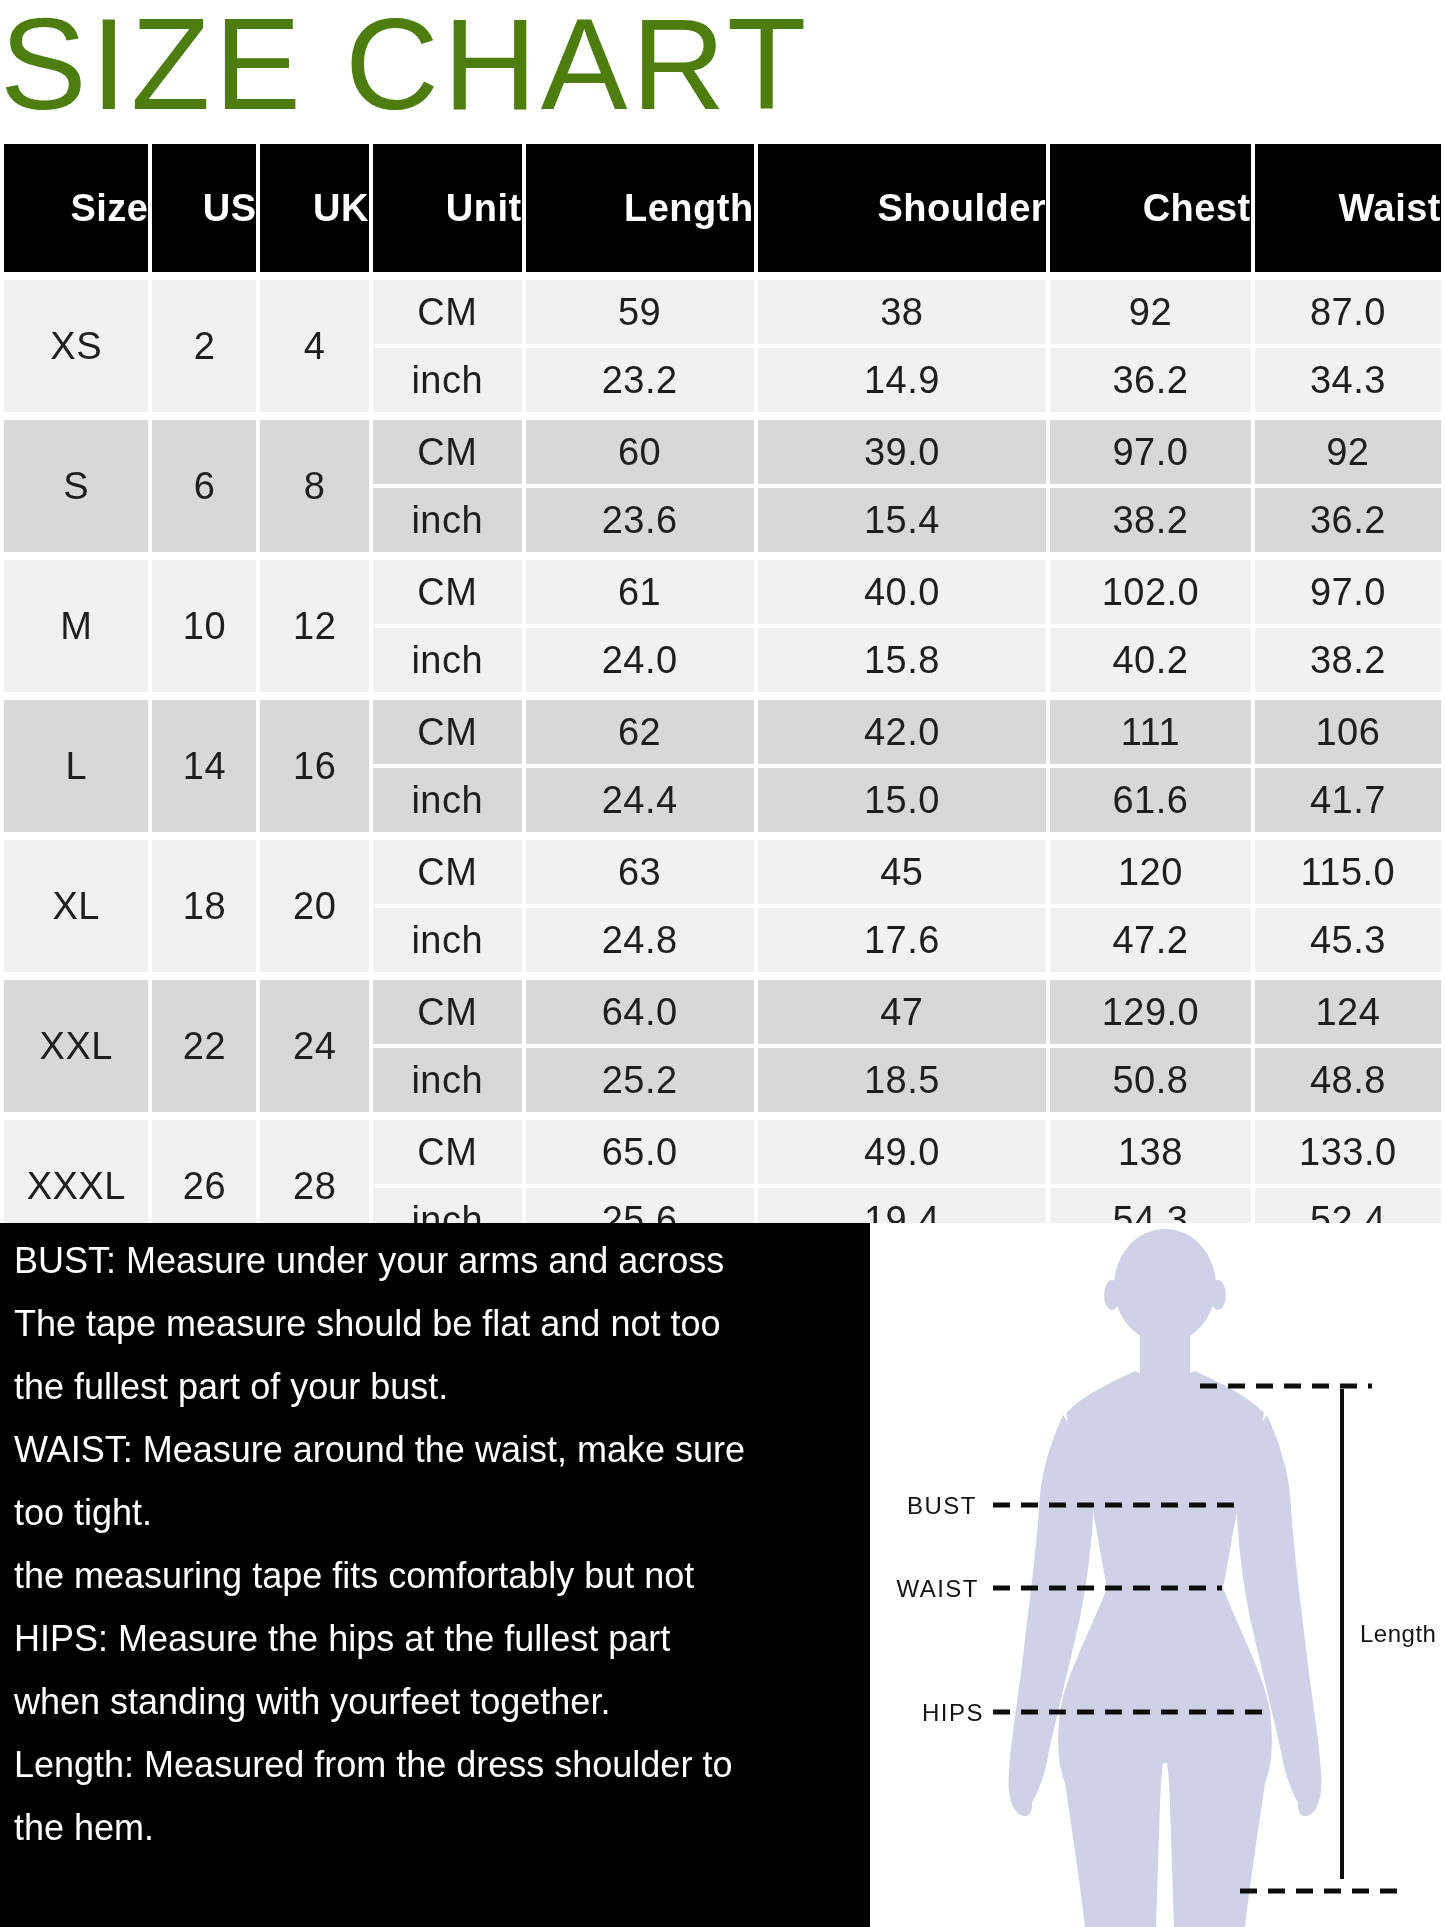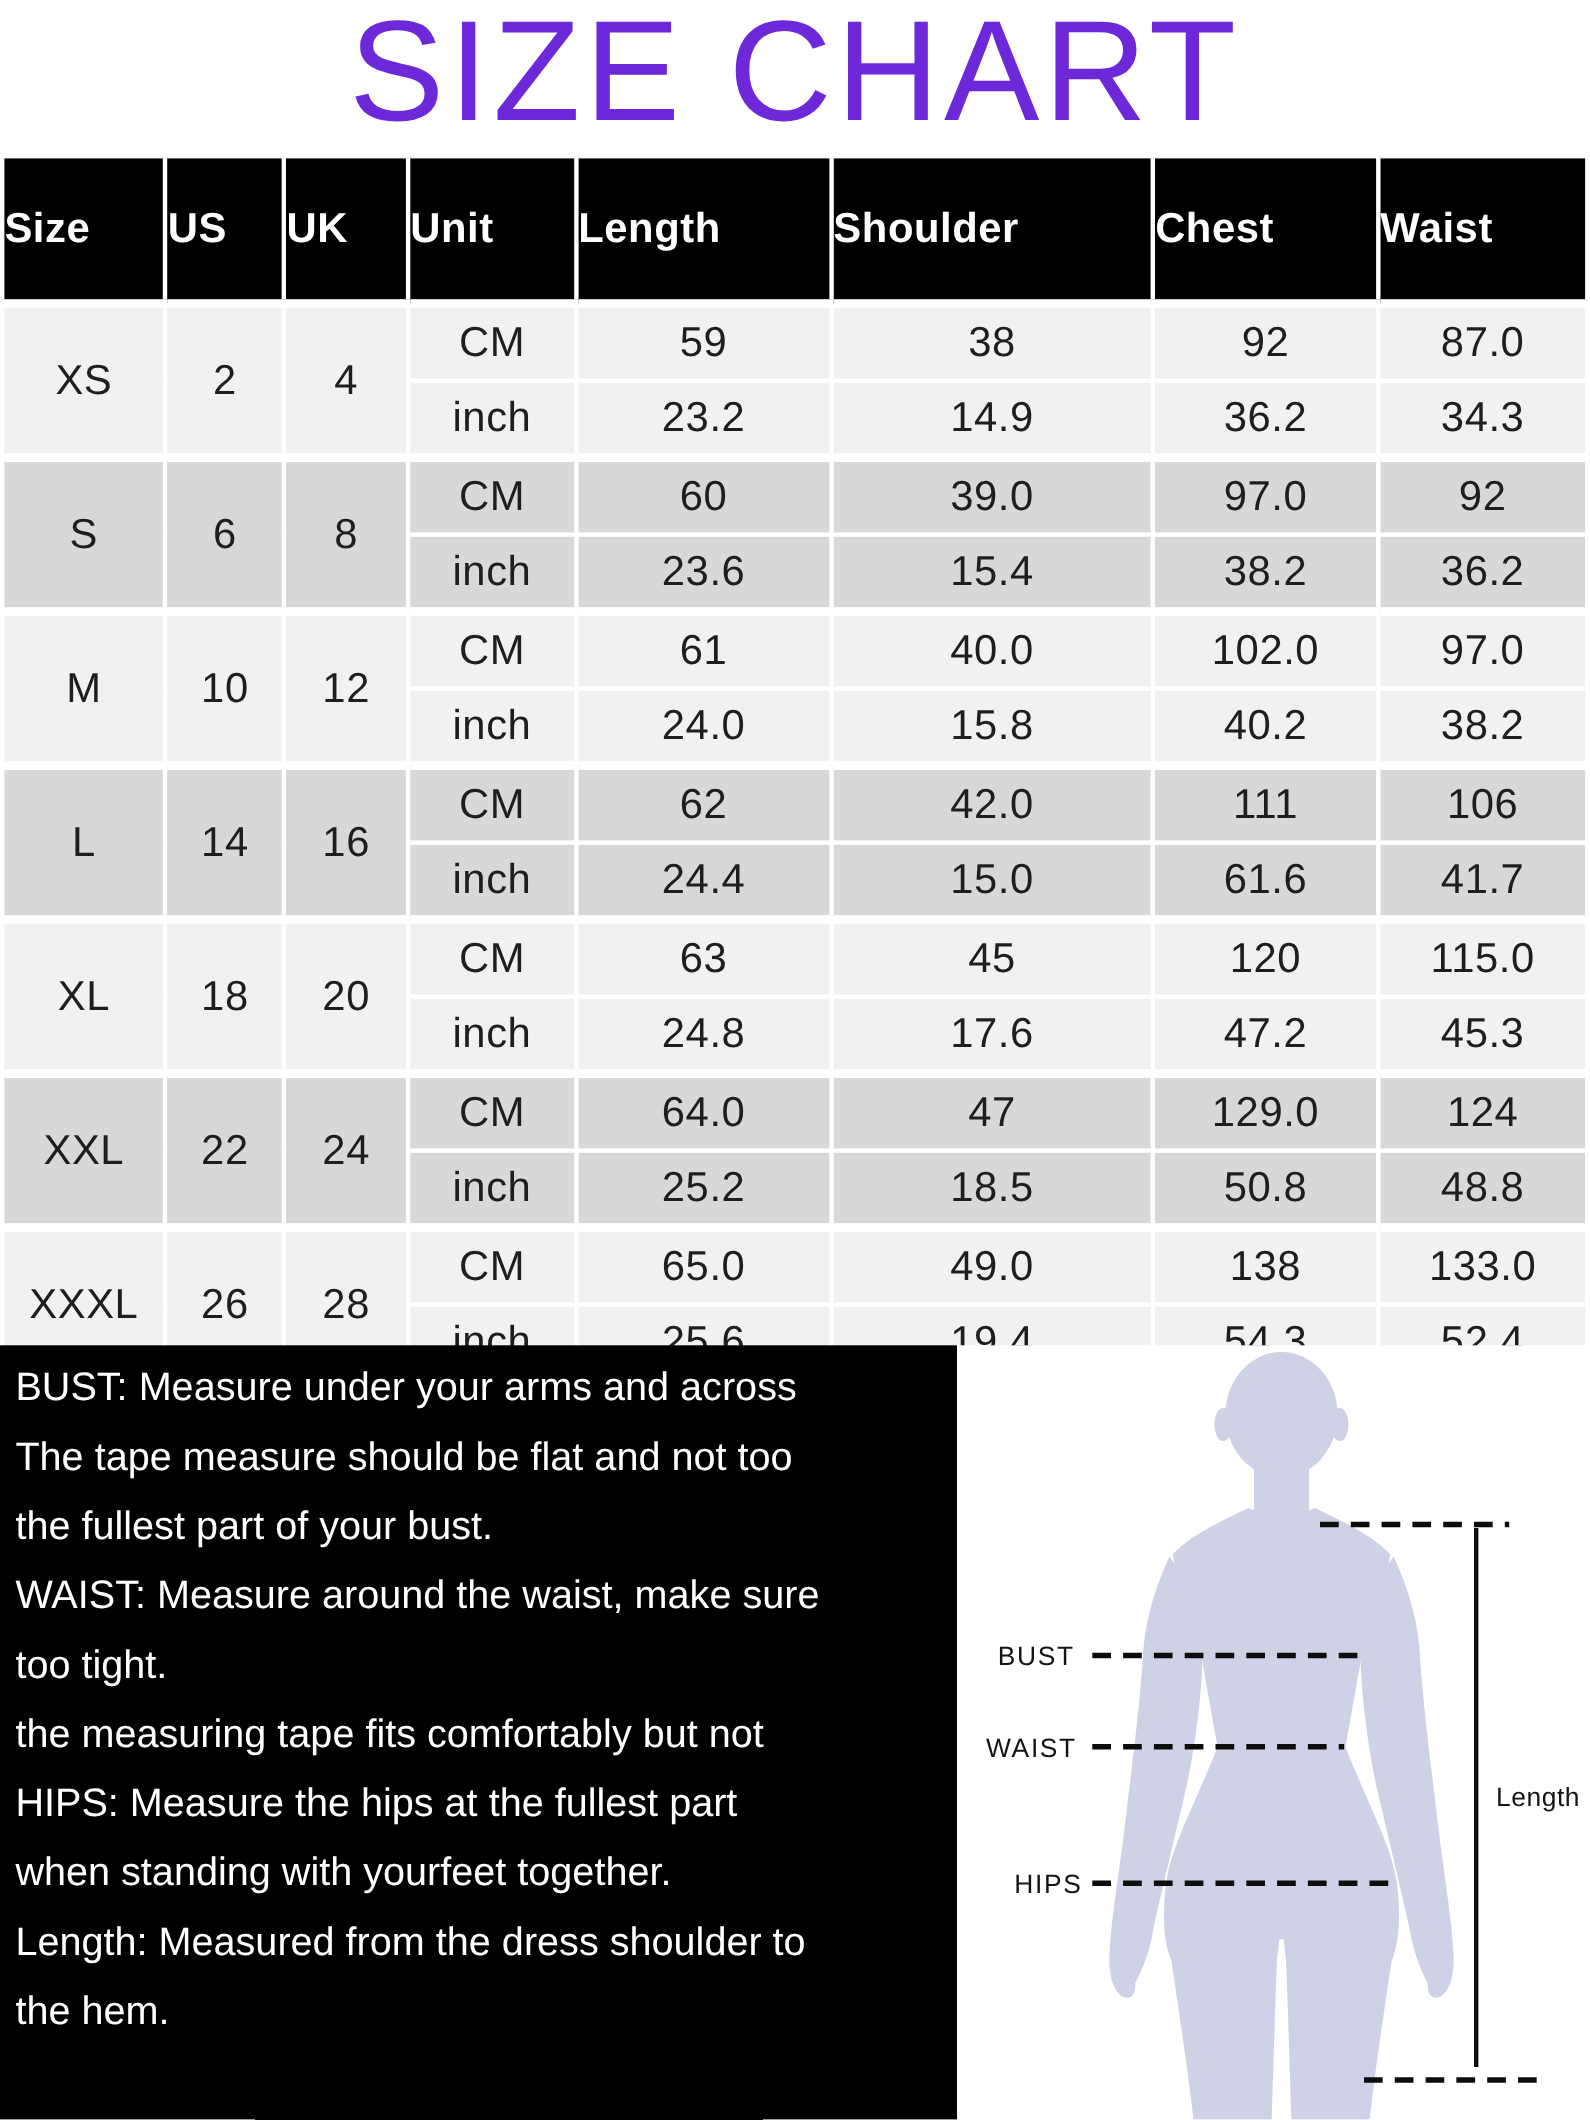--- a/index.html
+++ b/index.html
@@ -1,31 +1,31 @@
 <!DOCTYPE html>
 <html style="--header-bg: #000000; --header-text: #ffffff; --row-light: #f2f1ef; --row-dark: #d9d8d6; --cell-text: #1e1e1e; --notes-bg: #000000; --notes-text: #ffffff; --silhouette: #cfd2e6;"><head>
 <meta charset="utf-8">
 <style>
   html,body { margin:0; padding:0; background:#ffffff; }
   .page {
     position:relative; width:1445px; height:1927px; background:#fff;
     font-family:"Liberation Sans", sans-serif; overflow:hidden;
   }
   .title {
-    height:140px; text-align:center; line-height:128px;
-    font-size:130px; font-weight:400; letter-spacing:4px; color:#6d28d9;
+    height:140px; text-align:left; line-height:128px;
+    font-size:130px; font-weight:400; letter-spacing:4px; color:#4d7c0f;
     white-space:nowrap;
   }
   table.size-table {
     width:100%; border-collapse:collapse; table-layout:fixed;
   }
   table.size-table th {
     background:var(--header-bg,#000); color:var(--header-text,#fff);
     font-size:38px; font-weight:700; letter-spacing:0.5px;
-    height:128px; border:4px solid #fff; padding:0; text-align:left;
+    height:128px; border:4px solid #fff; padding:0; text-align:right;
   }
   table.size-table td {
     height:64px; border:4px solid #fff; padding:0; text-align:center;
     font-size:38px; color:var(--cell-text,#1e1e1e); letter-spacing:0.5px;
   }
   tr.group-first td { border-top:8px solid #fff; }
   tr.row-light td { background:var(--row-light,#f2f1ef); }
   tr.row-dark  td { background:var(--row-dark,#d9d8d6); }
   .bottom {
     position:absolute; left:0; bottom:0; width:1445px; height:704px;

